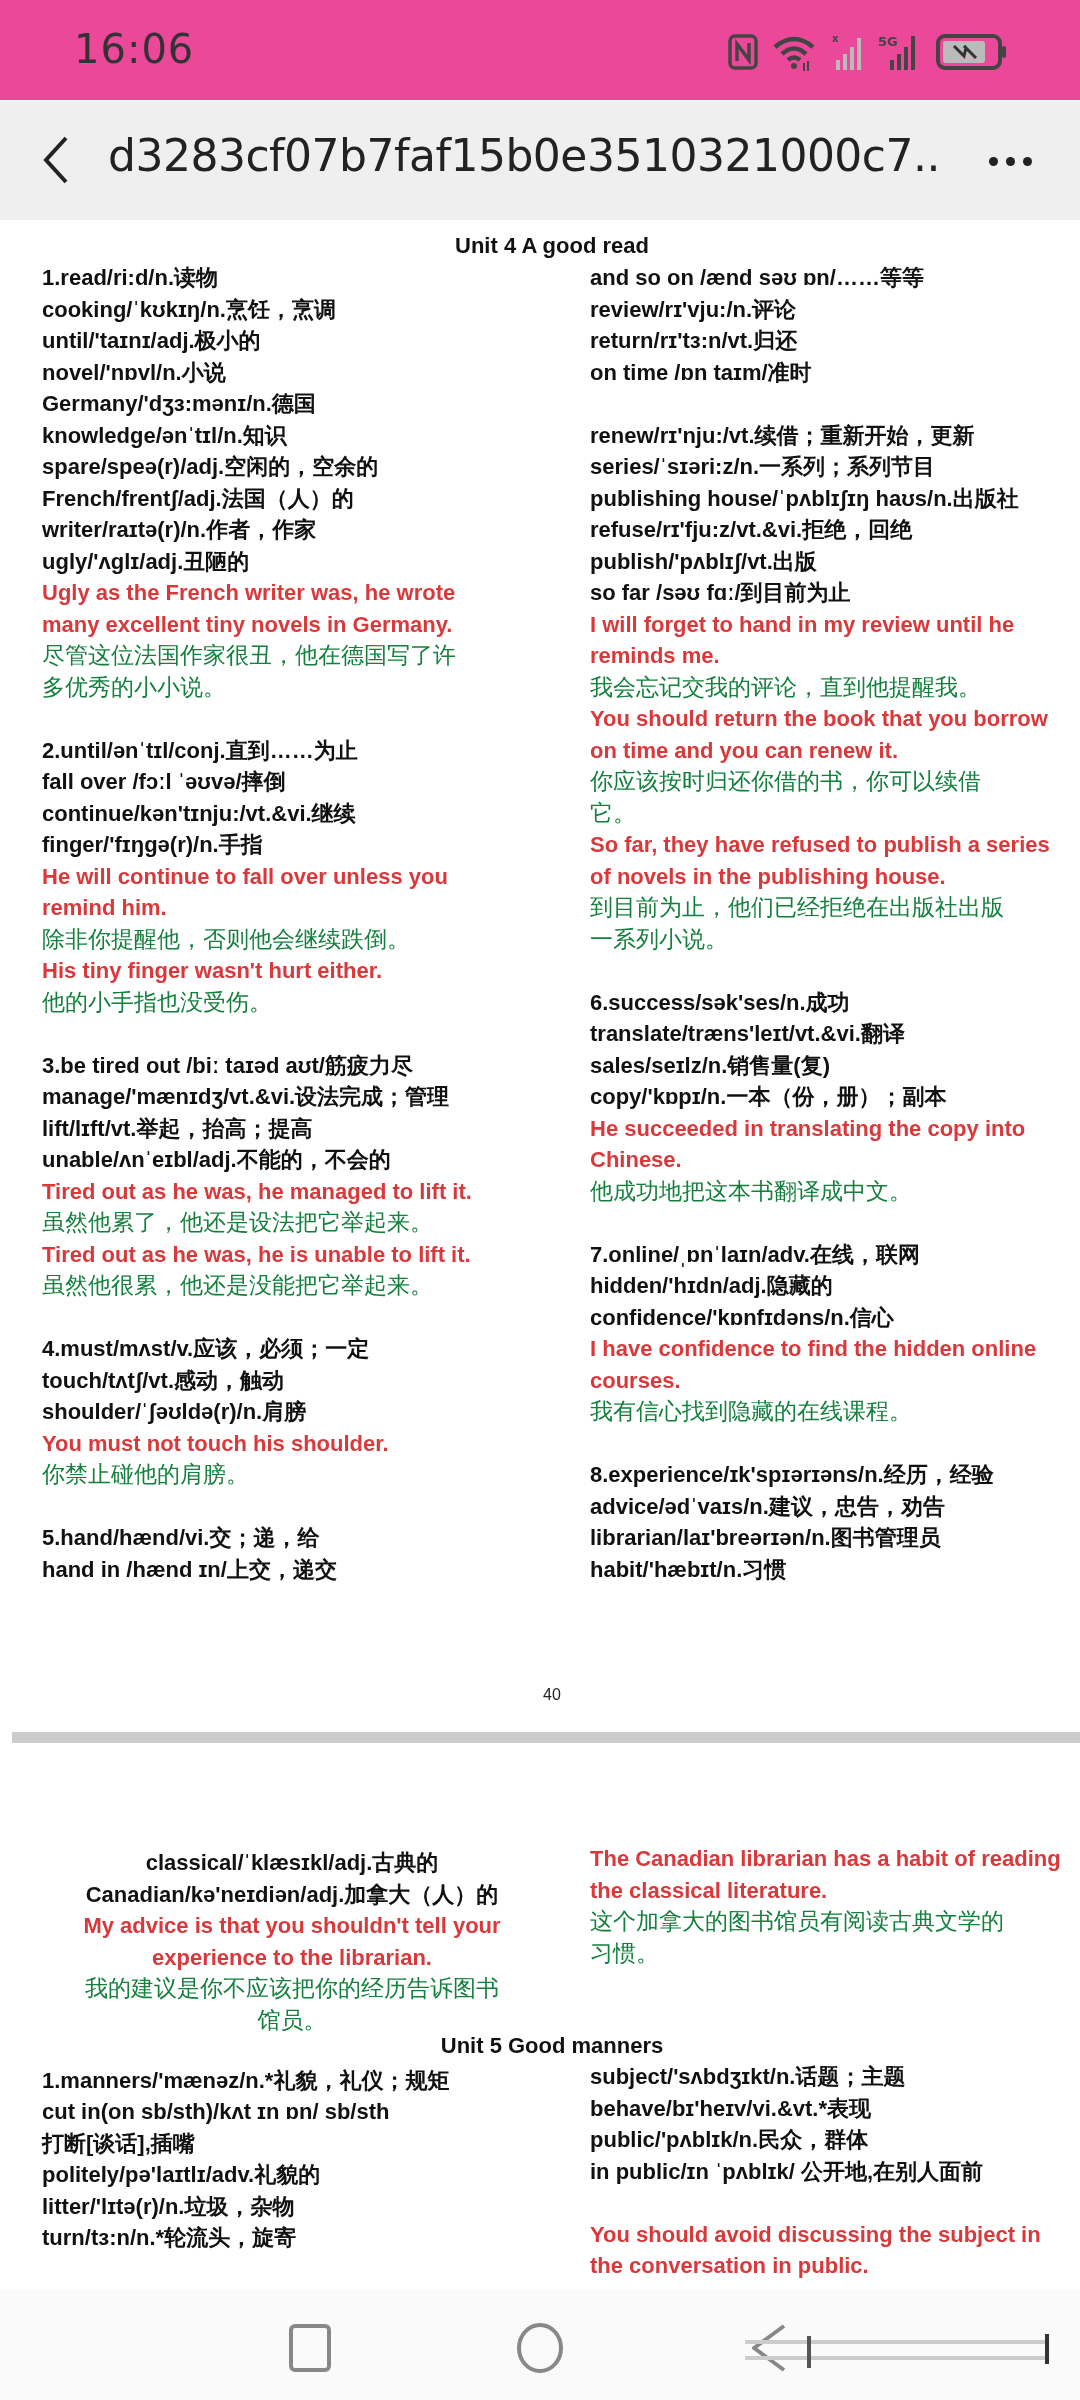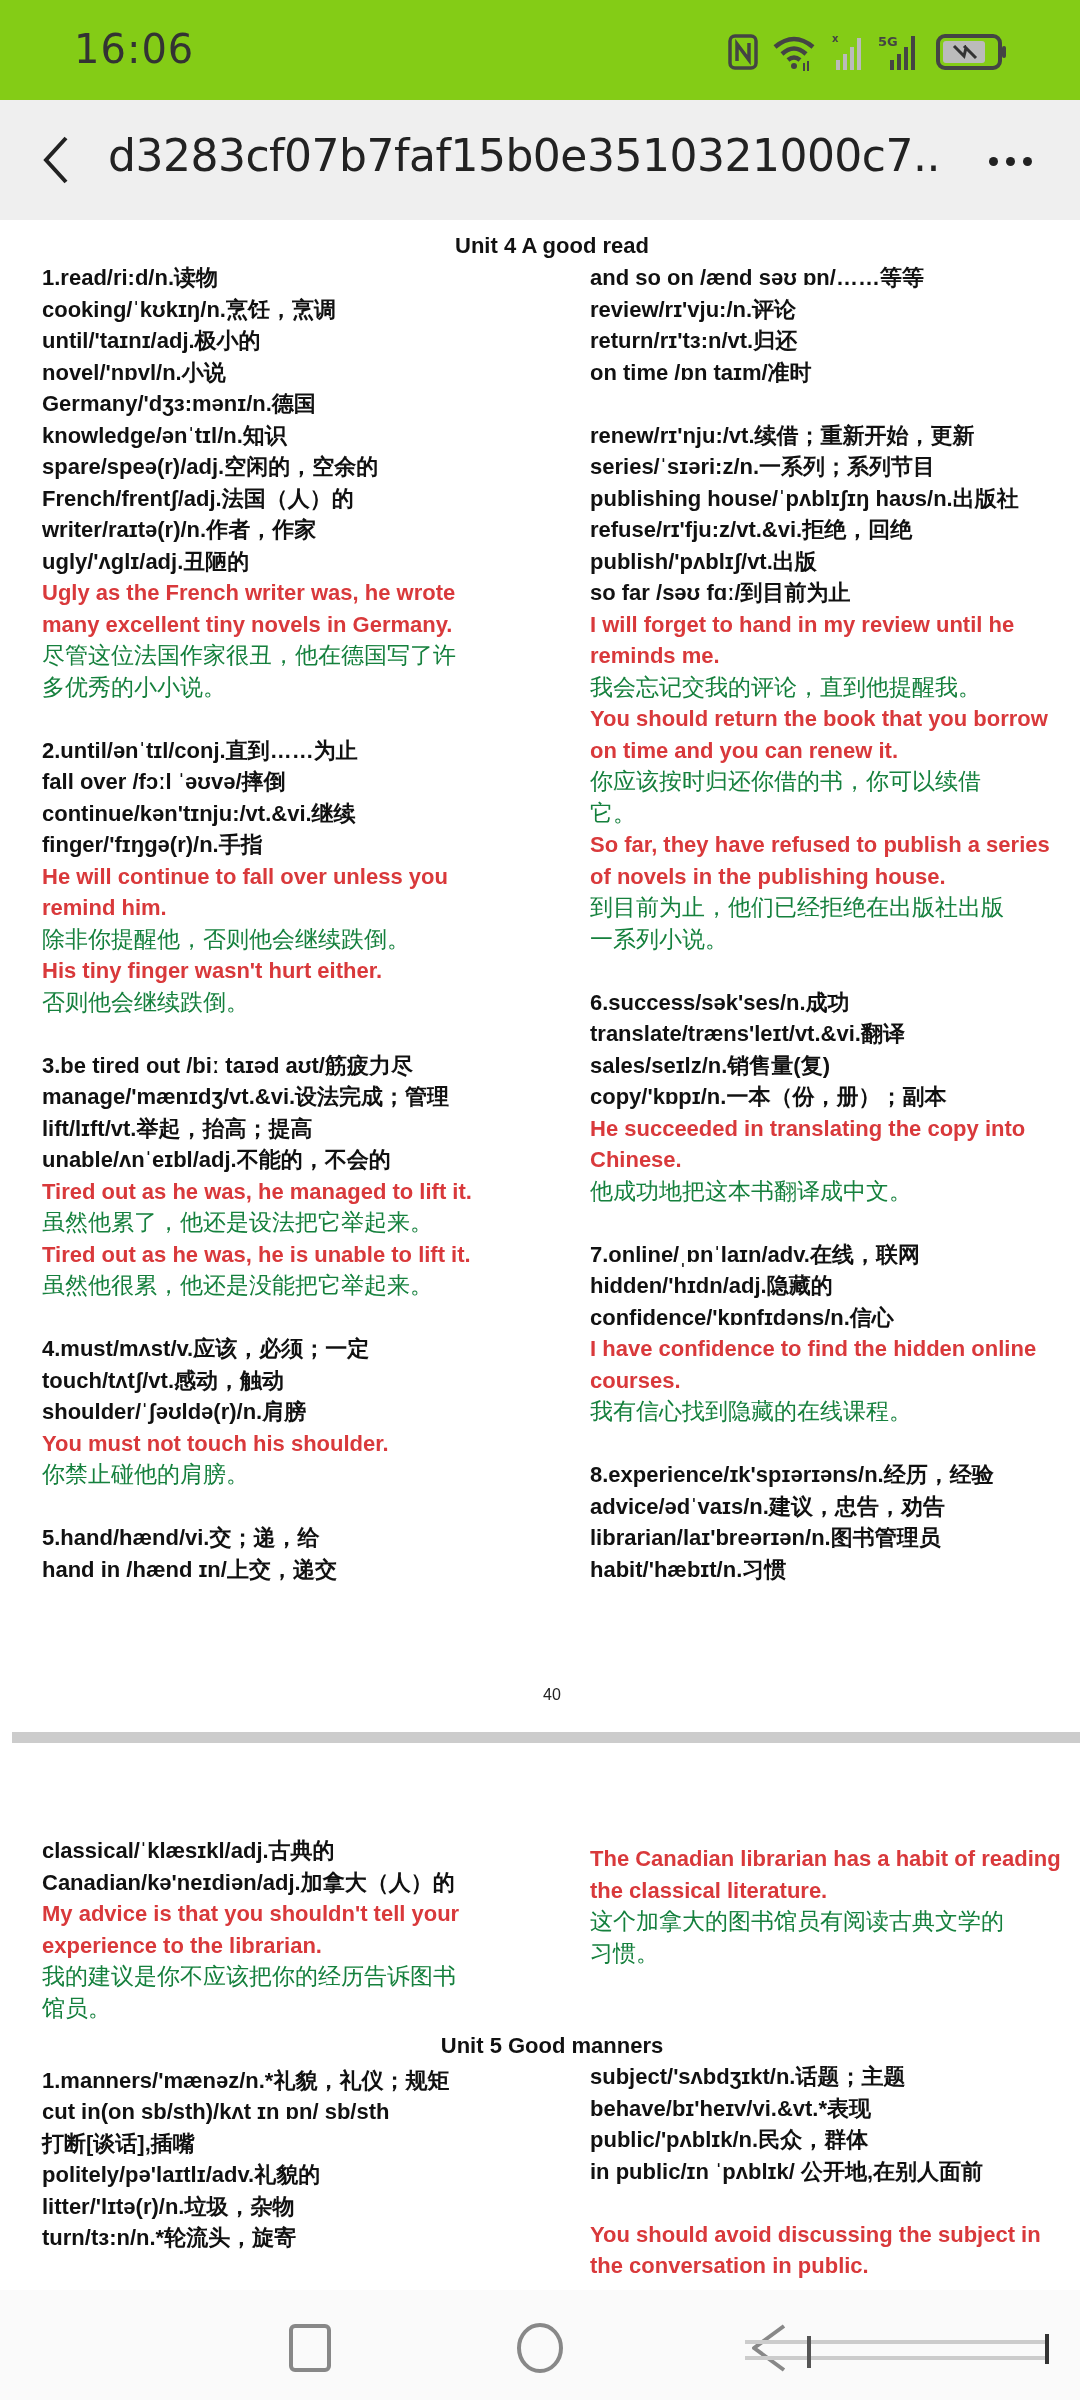--- a/index.html
+++ b/index.html
@@ -1,20 +1,20 @@
 <!DOCTYPE html>
 <html><head>
   <meta charset="utf-8">
   <style>
     * { box-sizing: border-box; margin: 0; padding: 0; }
     html, body { width: 1080px; height: 2400px; overflow: hidden; background: #ffffff; }
     body { font-family: "Liberation Sans", "DejaVu Sans", sans-serif; position: relative; }
 
     
-    .status-bar { position: absolute; left: 0; top: 0; width: 1080px; height: 100px; background: #84cc16; }
+    .status-bar { position: absolute; left: 0; top: 0; width: 1080px; height: 100px; background: #ec4899; }
     .status-time { position: absolute; left: 74px; top: 26px; font-size: 40px; color: #333; font-family: "DejaVu Sans", sans-serif; letter-spacing: 1px; }
     .status-icons { position: absolute; right: 72px; top: 32px; height: 40px; display: flex; align-items: center; gap: 14px; }
     .status-icons svg { display: block; }
 
     
     .app-bar { position: absolute; left: 0; top: 100px; width: 1080px; height: 120px; background: #efefef; }
     .back-btn { position: absolute; left: 28px; top: 28px; width: 54px; height: 64px; display: flex; align-items: center; justify-content: center; cursor: pointer; }
     .doc-title { position: absolute; left: 108px; top: 30px; width: 830px; font-size: 44px; color: #222; font-family: "DejaVu Sans", sans-serif; white-space: nowrap; overflow: hidden; letter-spacing: -0.5px; }
     .more-btn { position: absolute; right: 34px; top: 36px; width: 72px; height: 50px; display: flex; align-items: center; justify-content: center; gap: 8px; cursor: pointer; }
     .more-btn span { width: 9px; height: 9px; border-radius: 50%; background: #222; display: block; }
@@ -129,21 +129,21 @@
         <div class="line zh">多优秀的小小说。</div>
         <div class="gap"></div>
         <div class="line word">2.until/ənˈtɪl/conj.直到……为止</div>
         <div class="line word">fall over /fɔːl ˈəʊvə/摔倒</div>
         <div class="line word">continue/kən'tɪnju:/vt.&amp;vi.继续</div>
         <div class="line word">finger/'fɪŋgə(r)/n.手指</div>
         <div class="line en">He will continue to fall over unless you</div>
         <div class="line en">remind him.</div>
         <div class="line zh">除非你提醒他，否则他会继续跌倒。</div>
         <div class="line en">His tiny finger wasn't hurt either.</div>
-        <div class="line zh">否则他会继续跌倒。</div>
+        <div class="line zh">他的小手指也没受伤。</div>
         <div class="gap"></div>
         <div class="line word">3.be tired out /biː taɪəd aʊt/筋疲力尽</div>
         <div class="line word">manage/'mænɪdʒ/vt.&amp;vi.设法完成；管理</div>
         <div class="line word">lift/lɪft/vt.举起，抬高；提高</div>
         <div class="line word">unable/ʌnˈeɪbl/adj.不能的，不会的</div>
         <div class="line en">Tired out as he was, he managed to lift it.</div>
         <div class="line zh">虽然他累了，他还是设法把它举起来。</div>
         <div class="line en">Tired out as he was, he is unable to lift it.</div>
         <div class="line zh">虽然他很累，他还是没能把它举起来。</div>
         <div class="gap"></div>
@@ -197,21 +197,21 @@
         <div class="gap"></div>
         <div class="line word">8.experience/ɪk'spɪərɪəns/n.经历，经验</div>
         <div class="line word">advice/ədˈvaɪs/n.建议，忠告，劝告</div>
         <div class="line word">librarian/laɪ'breərɪən/n.图书管理员</div>
         <div class="line word">habit/'hæbɪt/n.习惯</div>
       </div>
     <div class="page-number" style="top:1466px;">40</div>
   </div>
   <div class="page-sep"></div>
   <div class="page page2">
-    <div class="col col-left" style="top:92px;">
+    <div class="col col-left" style="top:104px;text-align:center;">
         <div class="line word">classical/ˈklæsɪkl/adj.古典的</div>
         <div class="line word">Canadian/kə'neɪdiən/adj.加拿大（人）的</div>
         <div class="line en">My advice is that you shouldn't tell your</div>
         <div class="line en">experience to the librarian.</div>
         <div class="line zh">我的建议是你不应该把你的经历告诉图书</div>
         <div class="line zh">馆员。</div>
       </div>
     <div class="col col-right" style="top:100px;">
         <div class="line en">The Canadian librarian has a habit of reading</div>
         <div class="line en">the classical literature.</div>

